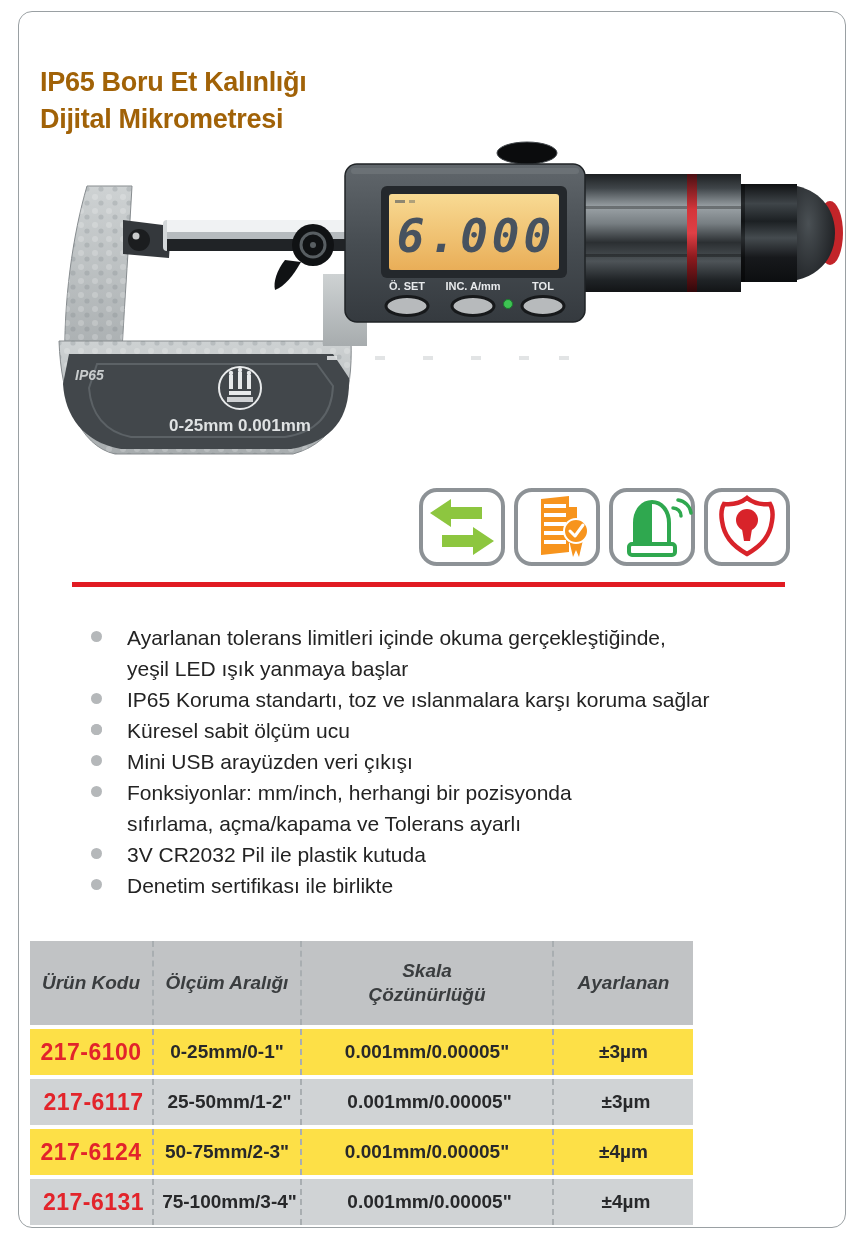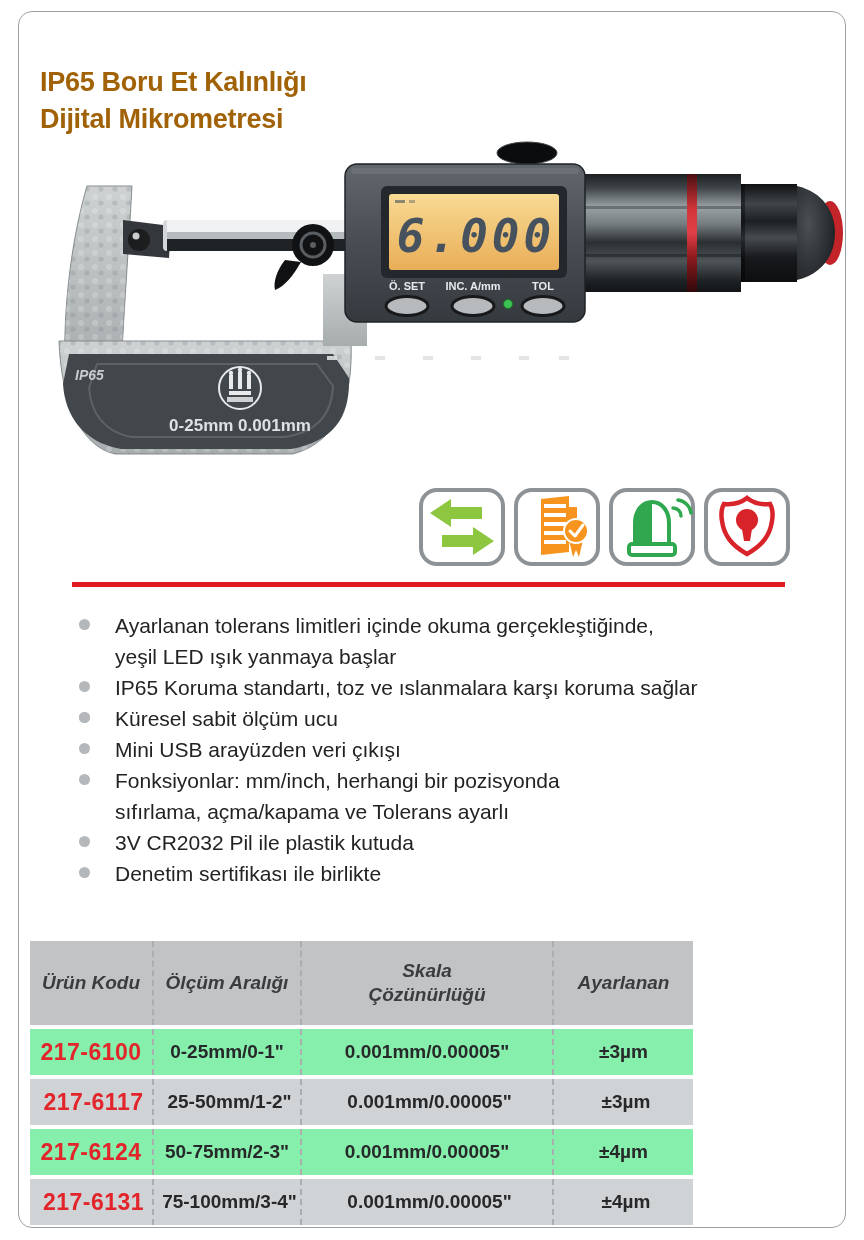--- a/index.html
+++ b/index.html
@@ -3,28 +3,28 @@
 <meta charset="utf-8">
 <style>
   html,body{margin:0;padding:0;background:#ffffff;}
   body{width:864px;height:1240px;position:relative;font-family:"Liberation Sans",sans-serif;overflow:hidden;}
   .page-box{position:absolute;left:18px;top:11px;width:826px;height:1215px;border:1.5px solid #9aa0a3;border-radius:14px;background:#fff;}
   .title{position:absolute;left:40px;top:24px;font-size:27px;font-weight:bold;color:#a16207;line-height:37px;white-space:pre-line;letter-spacing:-0.3px;margin-top:40px;}
   .product-svg{position:absolute;left:35px;top:136px;}
   .icons-row{position:absolute;left:418px;top:487px;display:flex;gap:7px;}
   .icon{width:88px;height:80px;}
   .red-line{position:absolute;left:72px;top:582px;width:713px;height:5px;background:#e11b22;}
-  .features{position:absolute;left:74px;top:606px;width:740px;list-style:none;margin:4px;padding:0;}
+  .features{position:absolute;left:74px;top:606px;width:740px;list-style:none;margin:16px;padding:0;}
   .features li{position:relative;padding-left:37px;font-size:21px;line-height:31px;color:#232323;white-space:pre-line;}
   .dot{position:absolute;left:1px;top:9px;width:11px;height:11px;border-radius:50%;background:#b5b8ba;}
   .spec-table{position:absolute;left:30px;top:937px;width:663px;border-collapse:separate;border-spacing:0 4px;table-layout:fixed;}
   .spec-table th{background:#c1c3c5;height:82px;font-style:italic;font-weight:bold;font-size:19px;color:#3a3d3f;text-align:center;vertical-align:middle;white-space:pre-line;line-height:24px;}
   .spec-table td{height:44px;text-align:center;vertical-align:middle;font-weight:bold;}
   .spec-table .sep{border-right:2px dashed #a9aeb1;}
-  .spec-table tr.light td{background:#86efac;}
+  .spec-table tr.light td{background:#fde047;}
   .spec-table tr.dark td{background:#d0d3d5;padding-left:6px;}
   .code{color:#e2242b;font-size:23px;letter-spacing:0.5px;}
   .val{color:#27282a;font-size:19px;}
   text{font-family:"Liberation Sans",sans-serif;}
   .seg{font-family:"DejaVu Sans Mono",monospace;font-style:italic;font-weight:bold;}
 </style>
 </head>
 <body>
 
 <div class="page-box"></div>

